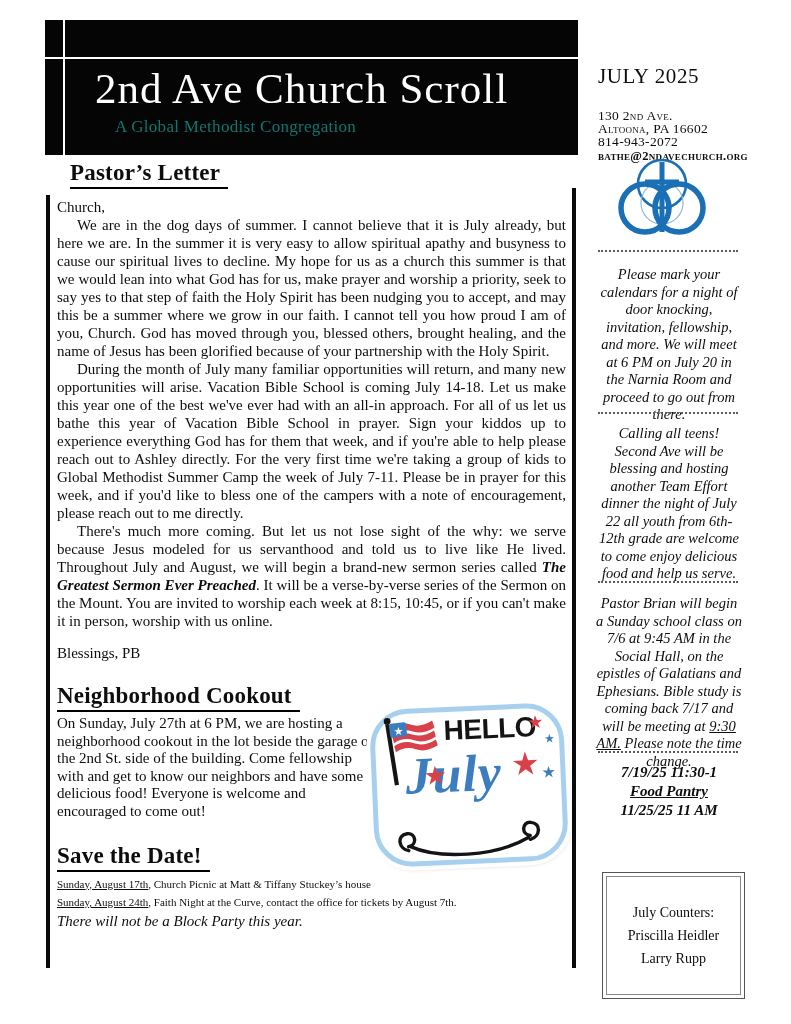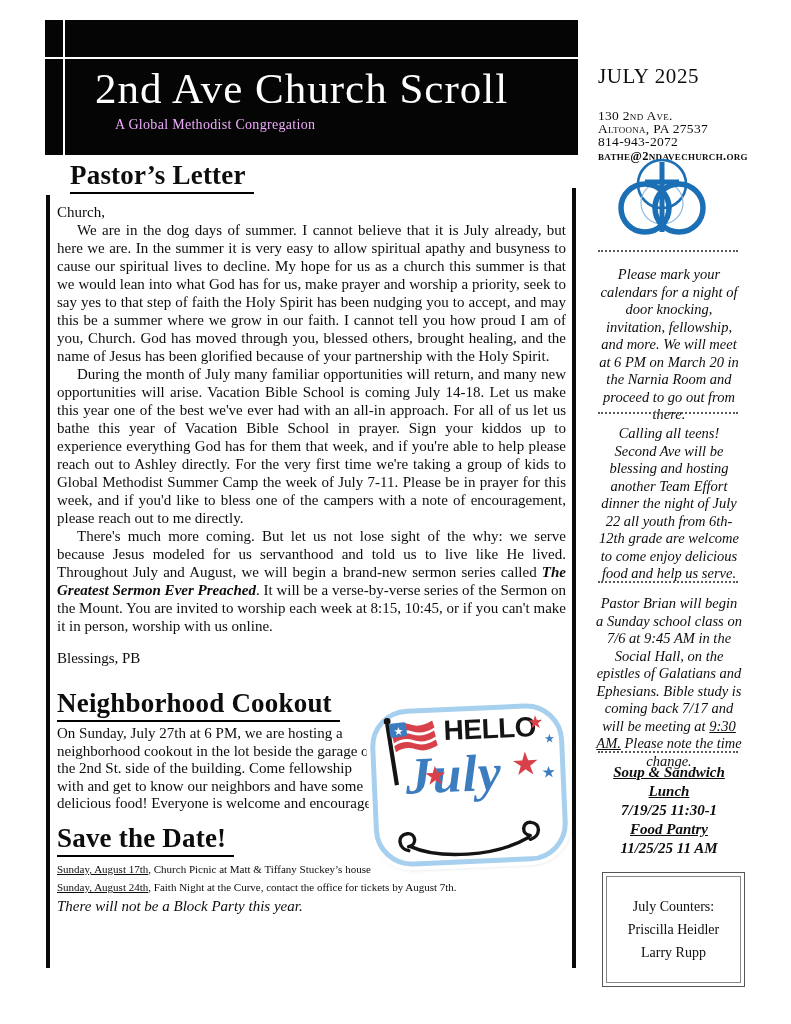--- a/index.html
+++ b/index.html
@@ -15,21 +15,21 @@
     position:absolute; left:45px; top:20px; width:533px; height:135px;
     background:#050505;
   }
   .banner .hline { position:absolute; left:0; top:37px; width:100%; height:2px; background:#fff; }
   .banner .vline { position:absolute; left:18px; top:0; width:2px; height:100%; background:#fff; }
   .banner h1 {
     position:absolute; left:50px; top:44px; width:470px;
     font-size:43px; font-weight:400; color:#fff; letter-spacing:1px; white-space:nowrap;
   }
   .banner .subtitle {
-    position:absolute; left:70px; top:97px; color:#f0abfc; font-size:14px; letter-spacing:.3px;
+    position:absolute; left:70px; top:97px; color:#0f766e; font-size:17px; letter-spacing:.3px;
   }
 
   
   .masthead-info { position:absolute; left:598px; top:64px; width:190px; }
   .issue-date { font-size:21px; letter-spacing:.6px; margin-bottom:20px; }
   .address-line { font-variant:small-caps; font-size:13.5px; line-height:13.2px; letter-spacing:.3px; }
   .address-line.email { font-weight:600; font-size:12.5px; margin-top:1px; }
 
   
   .logo { position:absolute; left:612px; top:156px; }
@@ -39,44 +39,44 @@
   .side-block {
     position:absolute; left:596px; width:146px; text-align:center;
     font-style:italic; font-size:14.5px; line-height:17.5px;
   }
   .u { text-decoration:underline; }
   .side-events { font-weight:600; font-size:15px; line-height:19px; }
   .counters-box {
     position:absolute; left:602px; top:872px; width:143px;
     border:1.5px solid #555; padding:3px; background:#fff;
   }
-  .counters-inner { border:1px solid #888; padding:18px 2px; text-align:center; font-size:14px; line-height:23px; }
+  .counters-inner { border:1px solid #888; padding:24px 2px; text-align:center; font-size:14px; line-height:23px; }
 
   
   .rule-left  { position:absolute; left:46px;  top:195px; width:3.5px; height:773px; background:#0a0a0a; }
   .rule-right { position:absolute; left:572px; top:188px; width:3.5px; height:780px; background:#0a0a0a; }
 
   
   .main { position:absolute; left:57px; top:160px; width:509px; }
   .section-heading {
-    display:inline-block; font-size:27px; font-weight:700;
+    display:inline-block; font-size:23px; font-weight:700;
     border-bottom:2.5px solid #000; padding:0 8px 1px 0; letter-spacing:.2px;
   }
   .pastor-heading { margin-left:13px; margin-bottom:9px; }
   .letter p { font-size:15px; line-height:18px; text-align:justify; }
   .letter p.indent { text-indent:20px; }
   .series-title { font-weight:700; font-style:italic; }
   .signoff { margin-top:14px; font-size:15.3px; }
 
   .cookout { margin-top:21px; }
   .cookout-spacer { float:right; width:188px; height:104px; }
   .cookout p { font-size:15px; line-height:17.6px; }
   .cookout .section-heading { margin-bottom:3px; }
 
-  .std { margin-top:10px; clear:none;font-family:Liberation Serif, serif; }
+  .std { margin-top:22px; clear:none;font-family:Liberation Serif, serif; }
   .std .section-heading { margin-bottom:3px; }
   .std-line { font-size:11px; line-height:18.5px; }
   .std-note { font-style:italic; font-size:15px; margin-top:1px; }
 
   
   .sticker {
     position:absolute; left:372px; top:706px; width:194px; height:158px;
     transform:rotate(-2.5deg);
   }
   .sticker-bg {
@@ -107,56 +107,55 @@
   <div class="banner">
     <div class="vline"></div>
     <div class="hline"></div>
     <h1>2nd Ave Church Scroll</h1>
     <div class="subtitle">A Global Methodist Congregation</div>
   </div>
 
   <div class="masthead-info">
     <div class="issue-date">JULY 2025</div>
     <div class="address-line">130 2nd Ave.</div>
-    <div class="address-line">Altoona, PA 27537</div>
+    <div class="address-line">Altoona, PA 16602</div>
     <div class="address-line">814-943-2072</div>
     <div class="address-line email">bathe@2ndavechurch.org</div>
   </div>
 
   <svg class="logo" width="100" height="88" viewBox="0 0 100 88">
     <circle cx="50" cy="28" r="24" fill="none" stroke="#1b6fb5" stroke-width="2.6"></circle>
     <circle cx="50" cy="47" r="21" fill="none" stroke="#8db9dd" stroke-width="1.2"></circle>
     <circle cx="33" cy="52" r="24" fill="none" stroke="#1b6fb5" stroke-width="5.5"></circle>
     <circle cx="67" cy="52" r="24" fill="none" stroke="#1b6fb5" stroke-width="5.5"></circle>
     <path d="M50 6 L50 76" stroke="#1b6fb5" stroke-width="5"></path>
     <path d="M33 26 L67 26" stroke="#1b6fb5" stroke-width="5"></path>
   </svg>
 
   <div class="side-sep" style="top:250px"></div>
 
   <div class="side-block" style="top:266px">
-    <span>Please mark your calendars for a night of door knocking, invitation, fellowship, and more. We will meet at 6 PM on March 20 in the Narnia Room and proceed to go out from there.</span>
+    <span>Please mark your calendars for a night of door knocking, invitation, fellowship, and more. We will meet at 6 PM on July 20 in the Narnia Room and proceed to go out from there.</span>
   </div>
 
   <div class="side-sep" style="top:412px"></div>
 
   <div class="side-block" style="top:425px">
     <span>Calling all teens! Second Ave will be blessing and hosting another Team Effort dinner the night of July 22 all youth from 6th-12th grade are welcome to come enjoy delicious food and help us serve.</span>
   </div>
 
   <div class="side-sep" style="top:581px"></div>
 
   <div class="side-block" style="top:595px">
     <span>Pastor Brian will begin a Sunday school class on 7/6 at 9:45 AM in the Social Hall, on the epistles of Galatians and Ephesians. Bible study is coming back 7/17 and will be meeting at </span><span class="u">9:30 AM.</span><span> Please note the time change.</span>
   </div>
 
   <div class="side-sep" style="top:751px"></div>
 
   <div class="side-block side-events" style="top:763px">
-    <div><span class="u">Soup &amp; Sandwich Lunch</span></div>
     <div>7/19/25   11:30-1</div>
     <div><span class="u">Food Pantry</span></div>
     <div>11/25/25 11 AM</div>
   </div>
 
   <div class="counters-box">
     <div class="counters-inner">
       <div>July Counters:</div>
       <div>Priscilla Heidler</div>
       <div>Larry Rupp</div>

